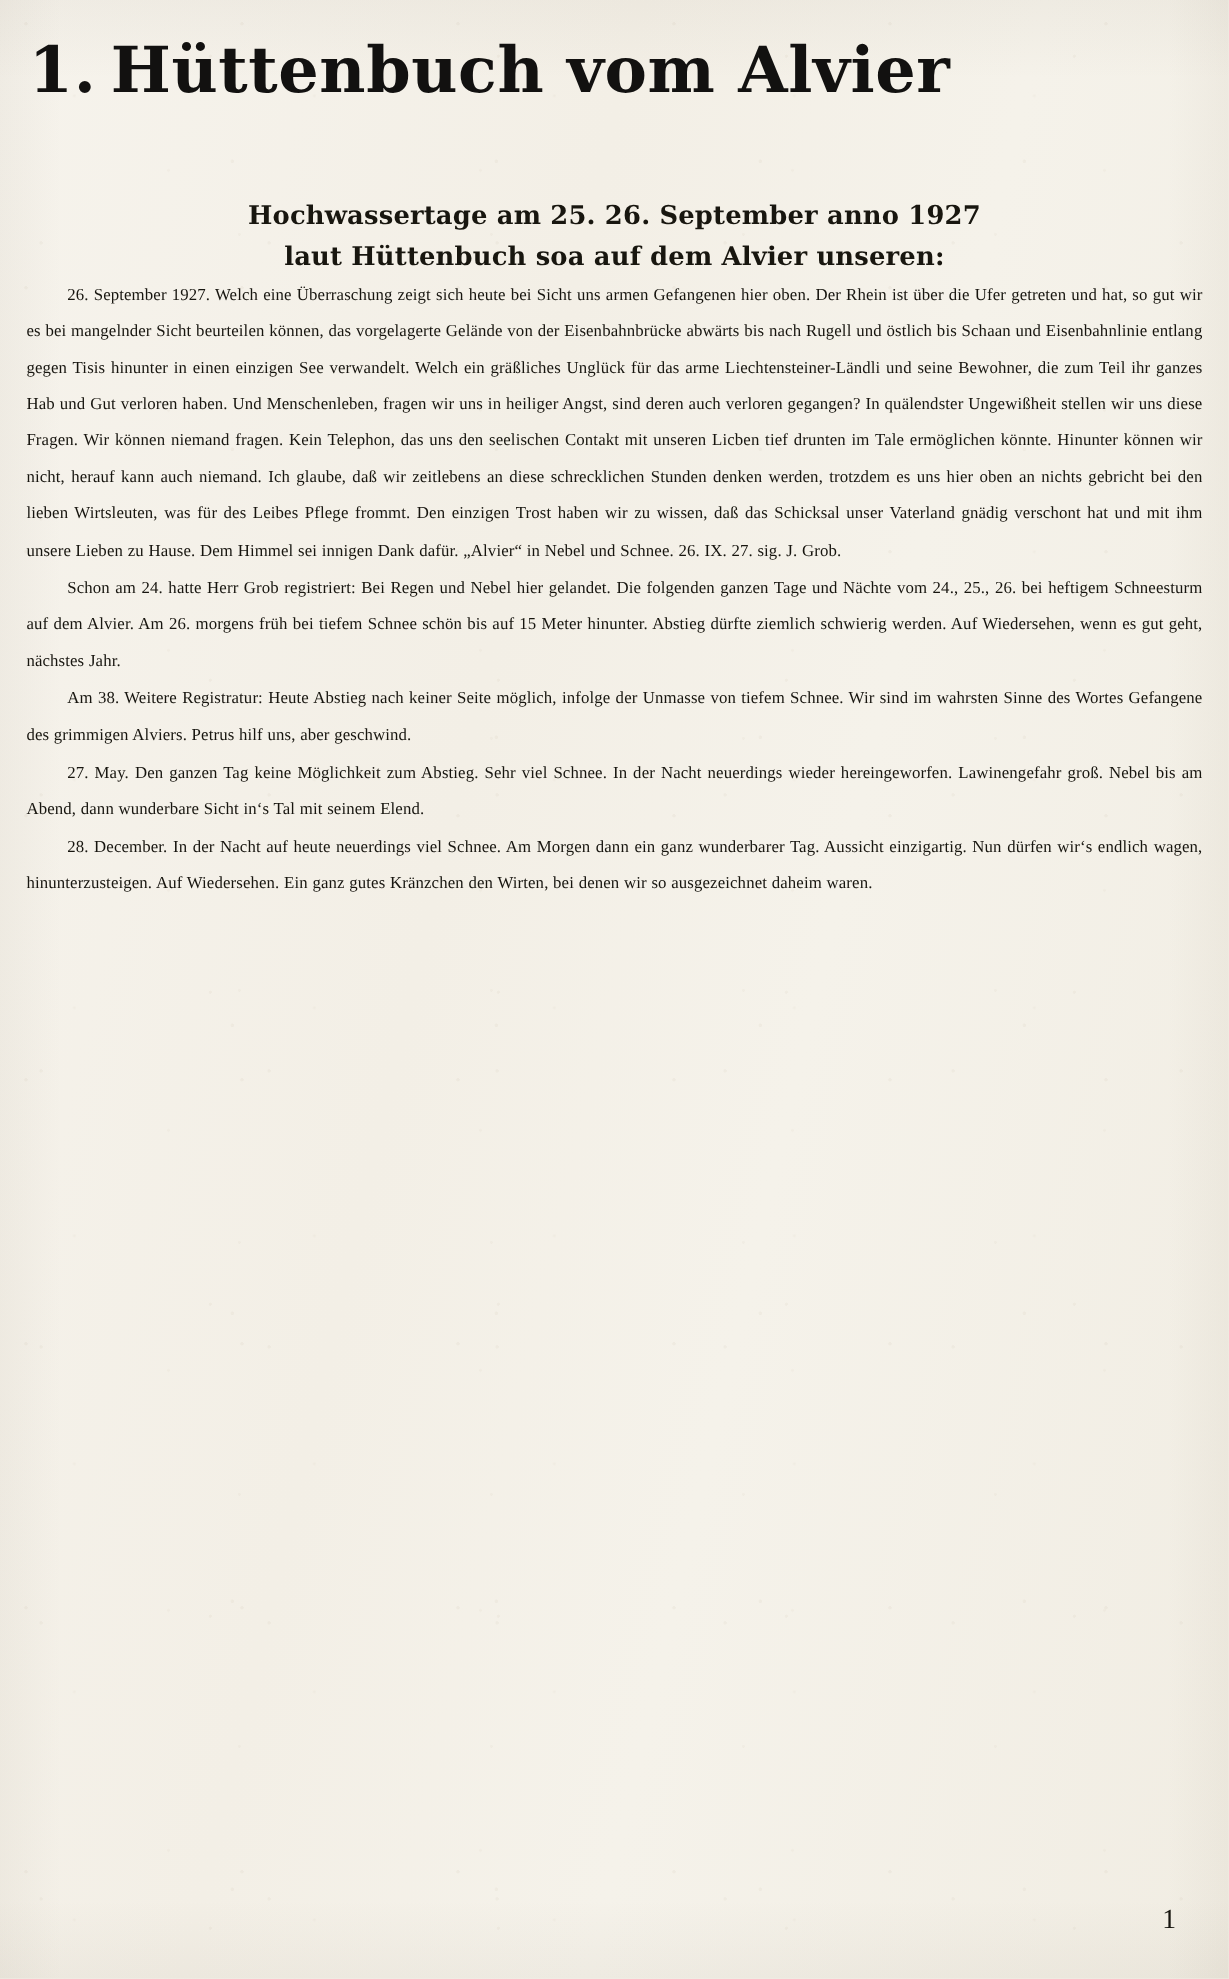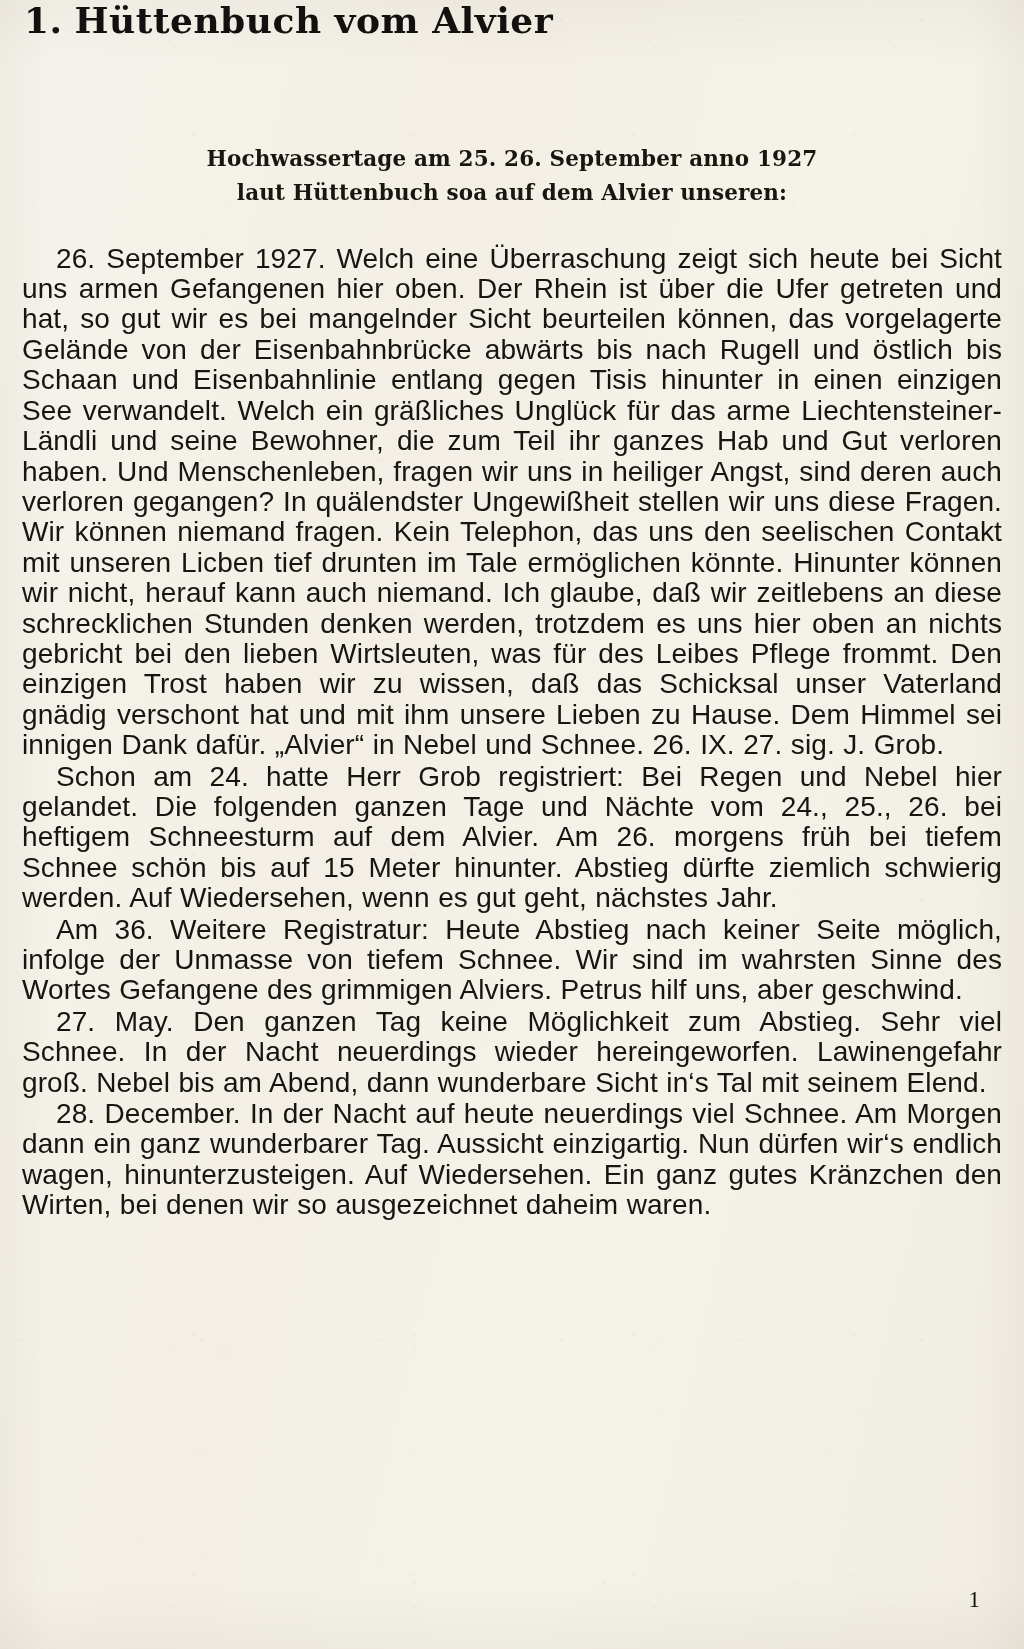--- a/index.html
+++ b/index.html
@@ -44,51 +44,51 @@
   .content {
     position: relative;
     z-index: 2;
     padding: 0 22px;
   }
 
   
   .doc-title {
     font-family: "DejaVu Serif", "Liberation Serif", serif;
     font-weight: bold;
-    font-size: 36px;
+    font-size: 53px;
     letter-spacing: 0.5px;
     color: #121110;
     margin: 0;
+    padding-top: 30px;
     padding-left: 2px;
     line-height: 1.12;
     text-rendering: optimizeLegibility;
   }
   .doc-title .num {
     margin-right: 12px;
   }
 
   
   .subtitle {
-    margin-top: 103px;
+    margin-top: 76px;
     text-align: center;
     font-family: "DejaVu Serif", "Liberation Serif", serif;
     font-weight: bold;
     font-size: 21.5px;
     color: #18160f;
     line-height: 1.52;
     letter-spacing: 0.15px;
   }
   .subtitle .line { display: block; }
   .subtitle .line + .line { margin-top: 1px; }
 
   
   .body-text {
-    margin-top: 34px;
-    font-family: Liberation Sans, sans-serif;
-    font-size: 28px;
+    font-family: Liberation Serif, serif;
+    font-size: 14px;
     line-height: 30.4px;
     color: #17150f;
     letter-spacing: 0.1px;
   }
 
   .para {
     margin: 0;
     text-align: justify;
     text-align-last: left;
     -webkit-hyphens: none;
@@ -120,21 +120,21 @@
     </h1>
 
     <div class="subtitle">
       <span class="line">Hochwassertage am 25. 26. September anno 1927</span>
       <span class="line">laut Hüttenbuch soa auf dem Alvier unseren:</span>
     </div>
 
     <div class="body-text">
       <p class="para indent">26. September 1927. Welch eine Überraschung zeigt sich heute bei Sicht uns armen Gefangenen hier oben. Der Rhein ist über die Ufer getreten und hat, so gut wir es bei mangelnder Sicht beurteilen können, das vorgelagerte Gelände von der Eisenbahnbrücke abwärts bis nach Rugell und östlich bis Schaan und Eisenbahnlinie entlang gegen Tisis hinunter in einen einzigen See verwandelt. Welch ein gräßliches Unglück für das arme Liechtensteiner-Ländli und seine Bewohner, die zum Teil ihr ganzes Hab und Gut verloren haben. Und Menschenleben, fragen wir uns in heiliger Angst, sind deren auch verloren gegangen? In quälendster Ungewißheit stellen wir uns diese Fragen. Wir können niemand fragen. Kein Telephon, das uns den seelischen Contakt mit unseren Licben tief drunten im Tale ermöglichen könnte. Hinunter können wir nicht, herauf kann auch niemand. Ich glaube, daß wir zeitlebens an diese schrecklichen Stunden denken werden, trotzdem es uns hier oben an nichts gebricht bei den lieben Wirtsleuten, was für des Leibes Pflege frommt. Den einzigen Trost haben wir zu wissen, daß das Schicksal unser Vaterland gnädig verschont hat und mit ihm unsere Lieben zu Hause. Dem Himmel sei innigen Dank dafür. „Alvier“ in Nebel und Schnee. 26. IX. 27. sig. J. Grob.</p>
       <p class="para indent">Schon am 24. hatte Herr Grob registriert: Bei Regen und Nebel hier gelandet. Die folgenden ganzen Tage und Nächte vom 24., 25., 26. bei heftigem Schneesturm auf dem Alvier. Am 26. morgens früh bei tiefem Schnee schön bis auf 15 Meter hinunter. Abstieg dürfte ziemlich schwierig werden. Auf Wiedersehen, wenn es gut geht, nächstes Jahr.</p>
-      <p class="para indent">Am 36. Weitere Registratur: Heute Abstieg nach keiner Seite möglich, infolge der Unmasse von tiefem Schnee. Wir sind im wahrsten Sinne des Wortes Gefangene des grimmigen Alviers. Petrus hilf uns, aber geschwind.</p>
+      <p class="para indent">Am 38. Weitere Registratur: Heute Abstieg nach keiner Seite möglich, infolge der Unmasse von tiefem Schnee. Wir sind im wahrsten Sinne des Wortes Gefangene des grimmigen Alviers. Petrus hilf uns, aber geschwind.</p>
       <p class="para indent">27. May. Den ganzen Tag keine Möglichkeit zum Abstieg. Sehr viel Schnee. In der Nacht neuerdings wieder hereingeworfen. Lawinengefahr groß. Nebel bis am Abend, dann wunderbare Sicht in‘s Tal mit seinem Elend.</p>
       <p class="para indent">28. December. In der Nacht auf heute neuerdings viel Schnee. Am Morgen dann ein ganz wunderbarer Tag. Aussicht einzigartig. Nun dürfen wir‘s endlich wagen, hinunterzusteigen. Auf Wiedersehen. Ein ganz gutes Kränzchen den Wirten, bei denen wir so ausgezeichnet daheim waren.</p>
     </div>
 
   </div>
 
   <div class="folio">1</div>
 </div>
 
 </body></html>

